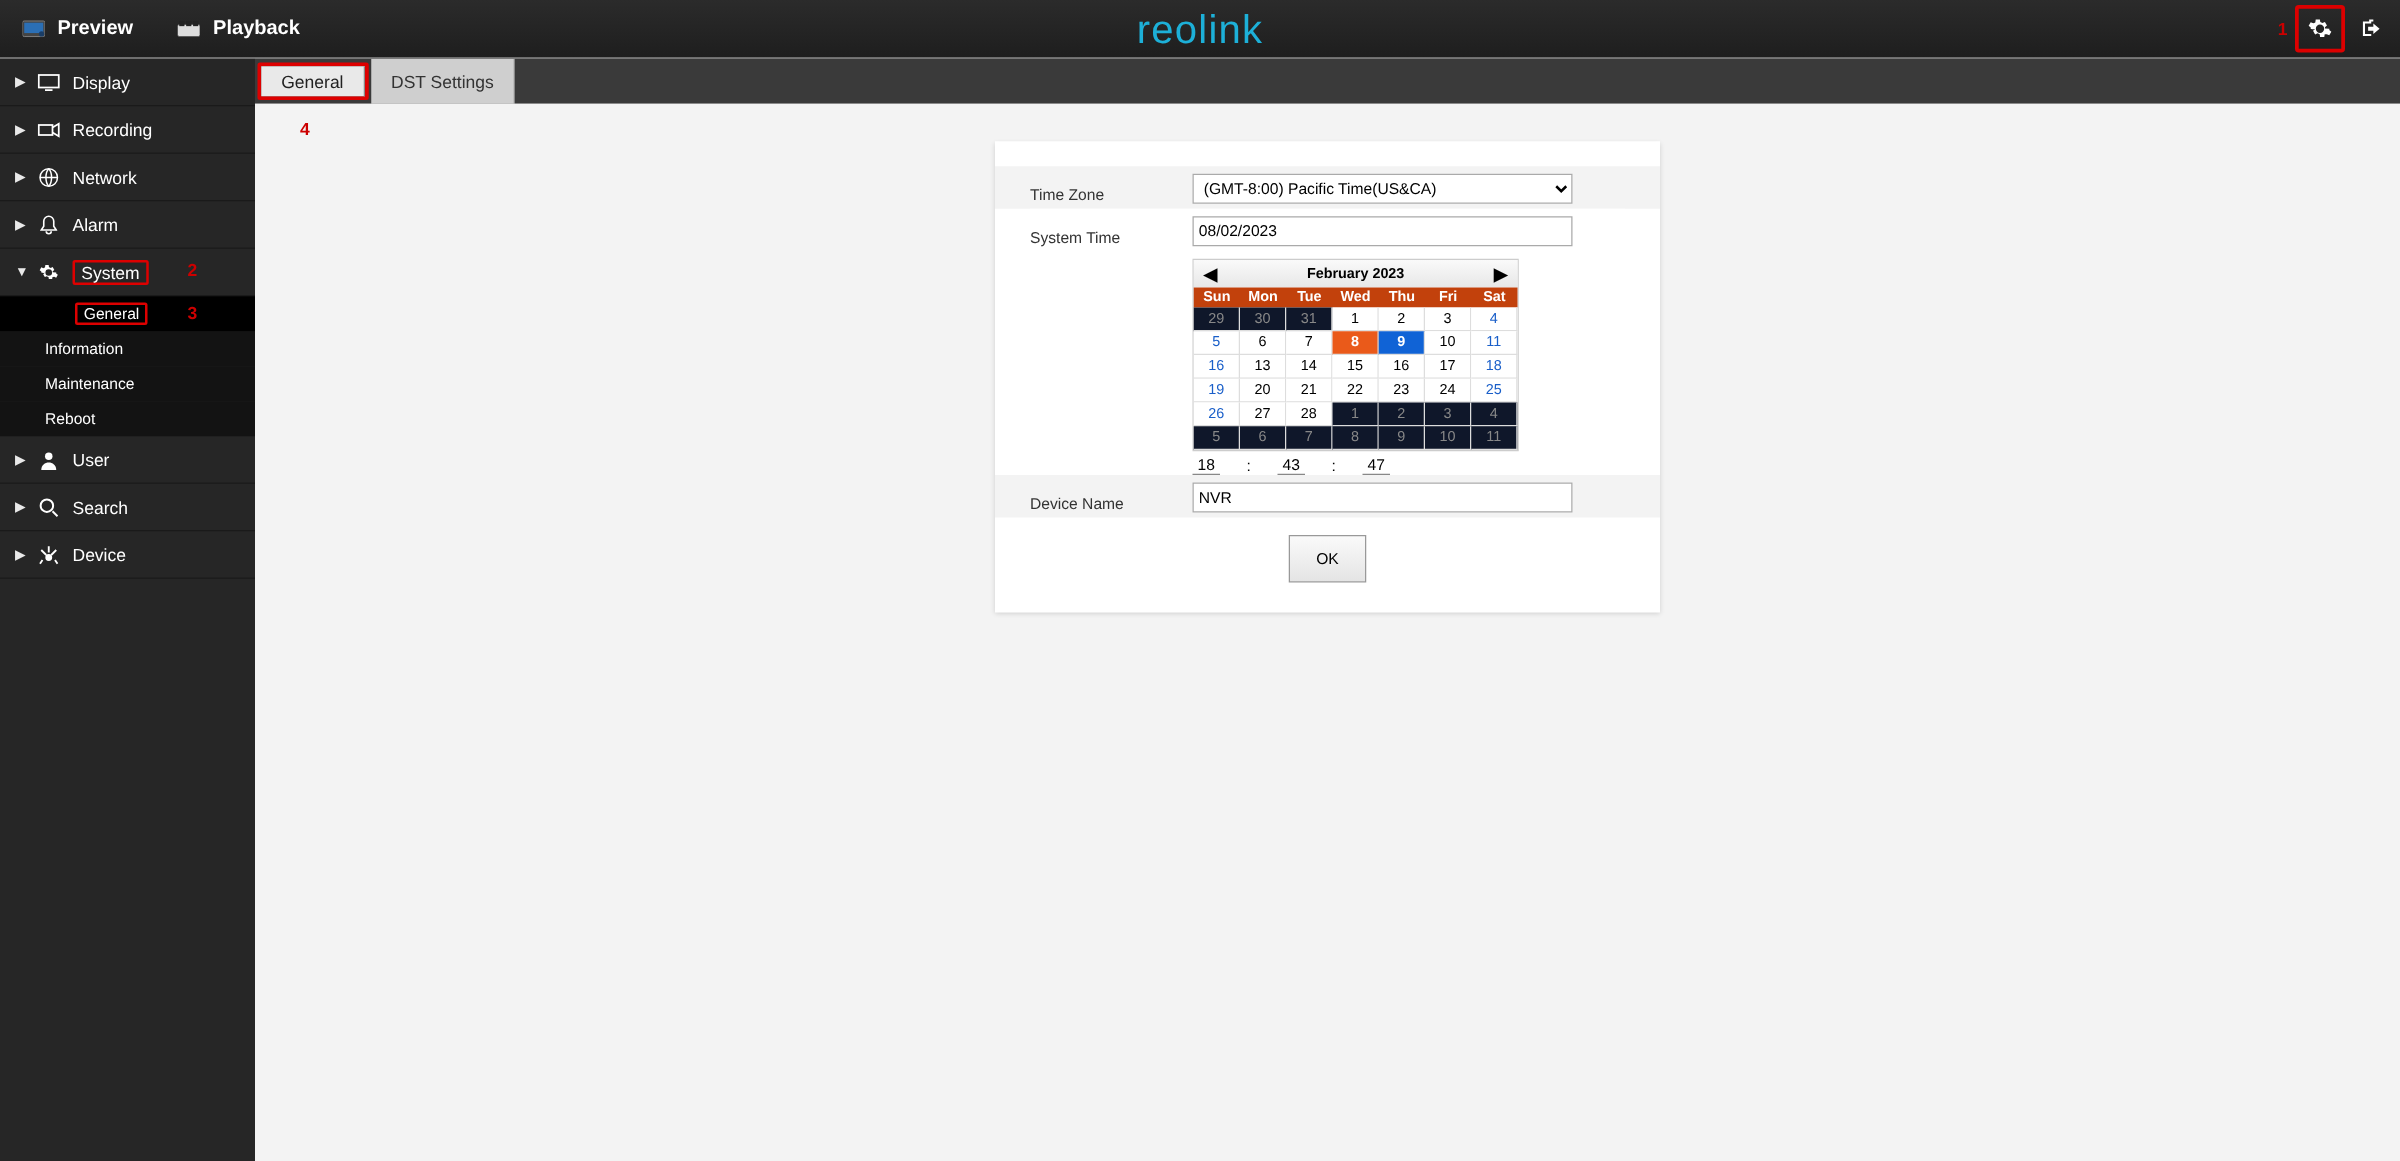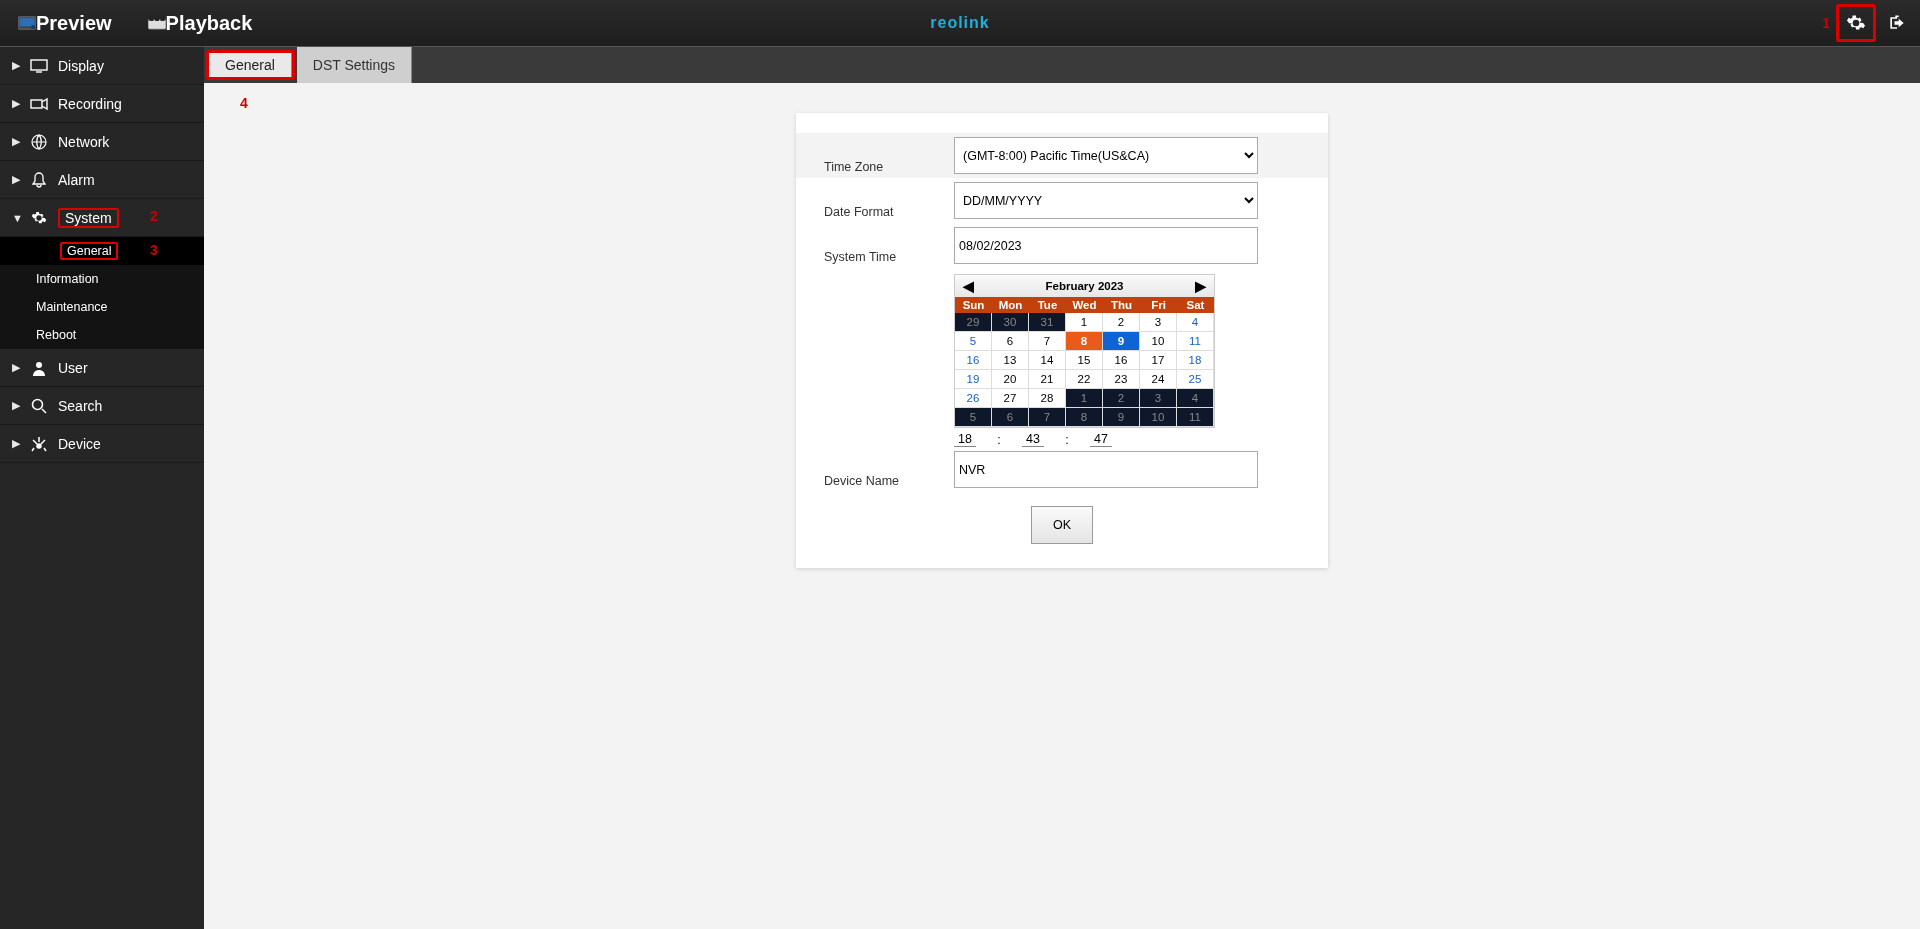--- a/index.html
+++ b/index.html
@@ -10,27 +10,27 @@
   .topbar {
     height: 47px;
     background: linear-gradient(#2b2b2b, #1e1e1e);
     border-bottom: 1px solid #555;
     display: flex;
     align-items: center;
     color: #fff;
     position: relative;
   }
   .topbar .nav-item {
-    display: flex; align-items: center; gap: 0;
+    display: flex; align-items: center; gap: 10px;
     padding: 0 18px; height: 100%; cursor: pointer;
-    font-weight: bold; font-size: 20px; text-align: right;
+    font-weight: bold; font-size: 16px; text-align: right;
   }
   .topbar .logo {
     position: absolute; left: 50%; transform: translateX(-50%);
-    font-size: 16px; font-weight: 700; letter-spacing: 1px;
+    font-size: 32px; font-weight: 400; letter-spacing: 1px;
     color: #1db0d8;
   }
   .topbar .right { margin-left: auto; display: flex; align-items: center; padding-right: 12px; gap: 10px; }
   .gear-box {
     width: 40px; height: 38px; border: 3px solid #d00; border-radius: 3px;
     display: flex; align-items: center; justify-content: center;
   }
 
   
   .shell { display: flex; height: calc(100% - 47px); }
@@ -79,21 +79,21 @@
     padding: 20px 28px 24px 28px;
   }
   .form-row {
     display: flex; align-items: flex-end; min-height: 34px;
     padding: 4px 0;
   }
   .form-row:nth-child(odd) { background: #f3f3f3; margin: 0 -28px; padding-left: 28px; padding-right: 28px; }
   .form-row label { width: 130px; font-size: 12.5px; color: #333; }
   .form-row .ctl { flex: 1; }
   select, input[type=text] {
-    width: 304px; height: 37px; font-size: 12.5px; padding: 1px 4px;
+    width: 304px; height: 24px; font-size: 12.5px; padding: 1px 4px;
     border: 1px solid #aaa; background: #fff;
   }
 
   
   .cal { width: 261px; margin: 6px 0 4px 130px; border: 1px solid #ccc; font-size: 11.5px; }
   .cal-head {
     background: linear-gradient(#fafafa,#e7e7e7); height: 22px;
     display: flex; align-items: center; justify-content: space-between;
     padding: 0 8px; font-weight: bold;
   }
@@ -287,28 +287,20 @@
 
         <div class="form-row">
           <label>Time Zone</label>
           <div class="ctl">
             <select>
               <option>(GMT-8:00) Pacific Time(US&amp;CA)</option>
             </select>
           </div>
         </div>
 
-        <div class="form-row">
-          <label>Date Format</label>
-          <div class="ctl">
-            <select>
-              <option>DD/MM/YYYY</option>
-            </select>
-          </div>
-        </div>
 
 
         <div class="form-row" style="background:#fff">
           <label>System Time</label>
           <div class="ctl">
             <input type="text" value="08/02/2023" style="">
           </div>
         </div>
 
         <div class="cal">

